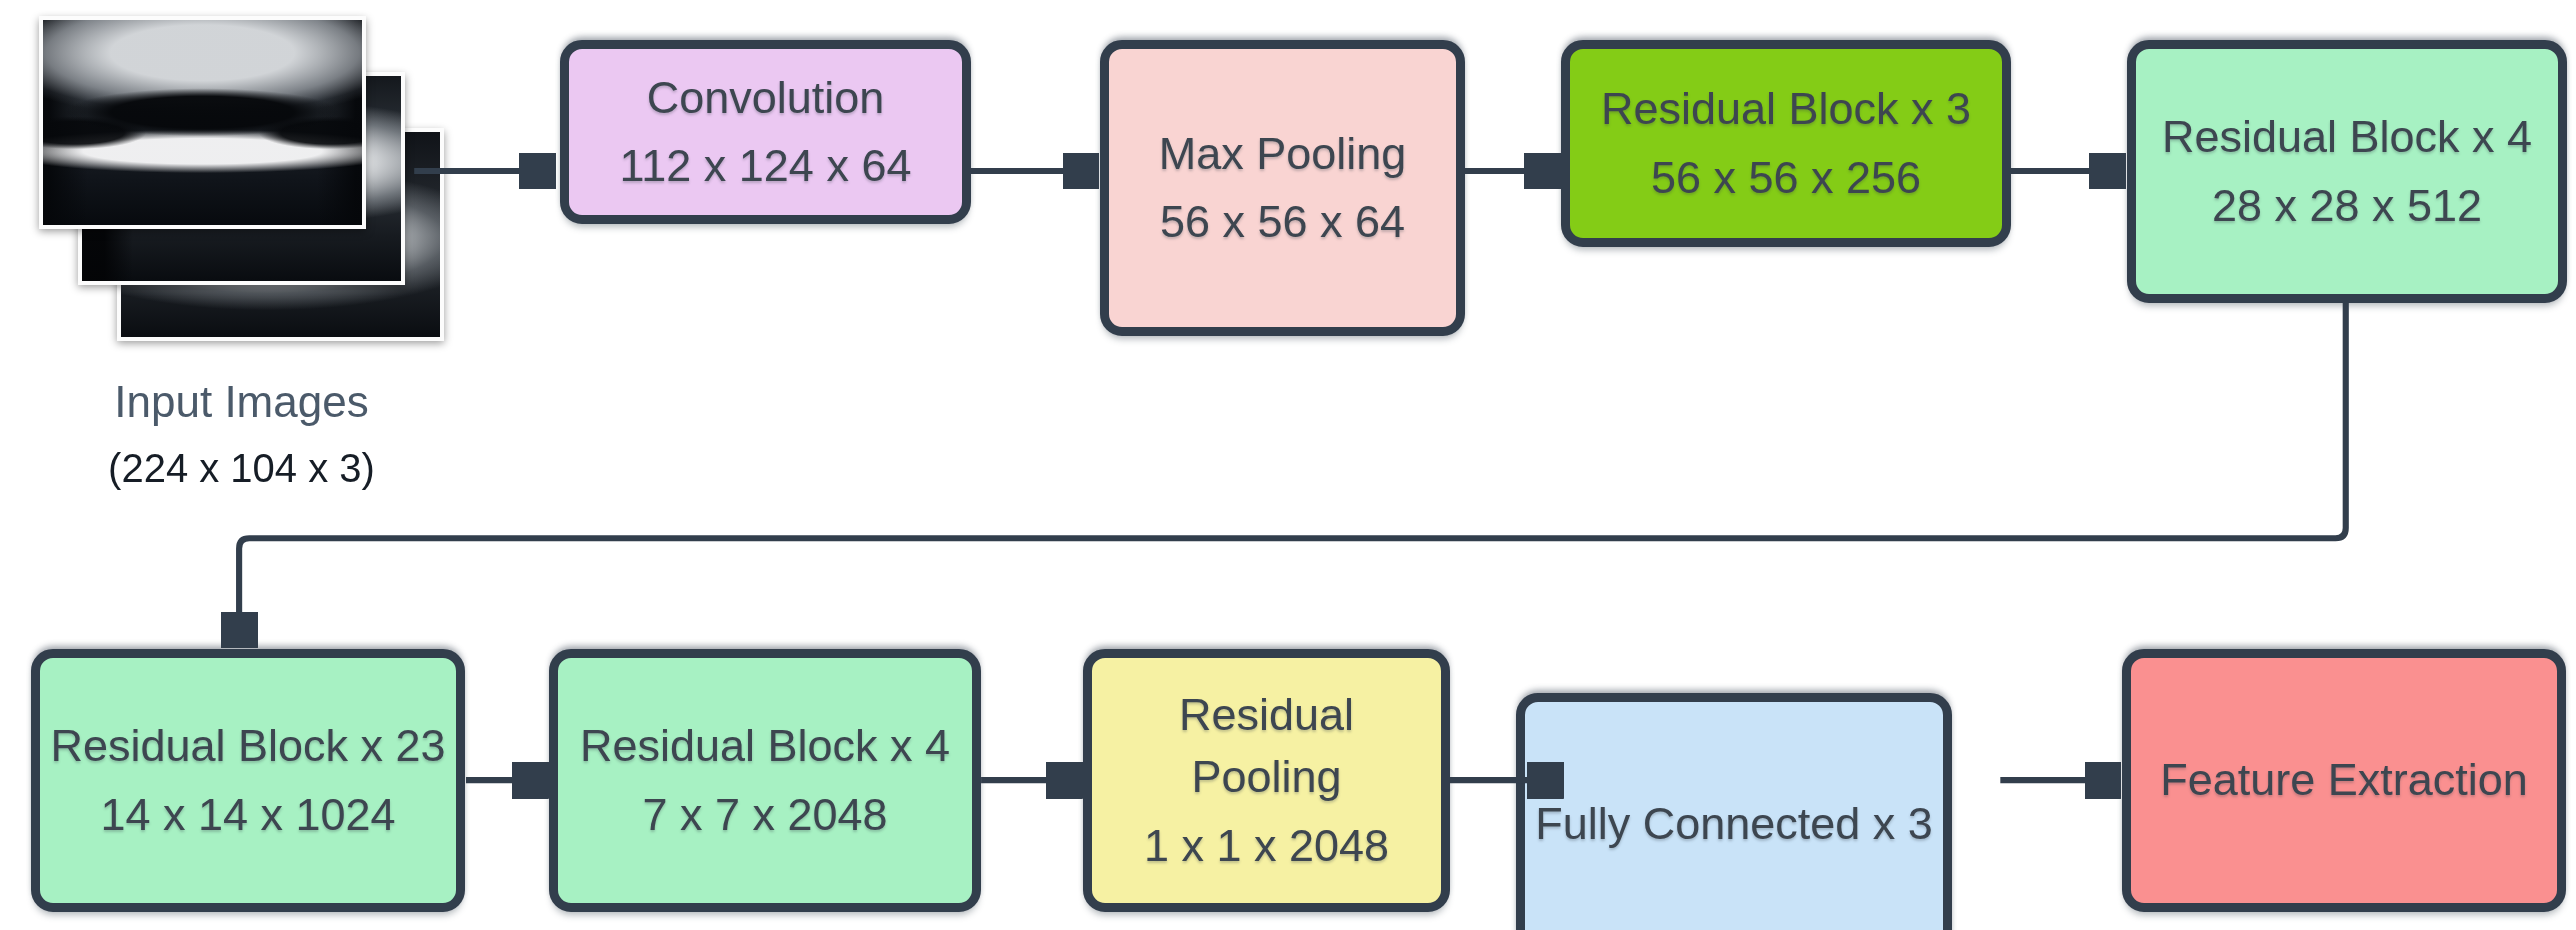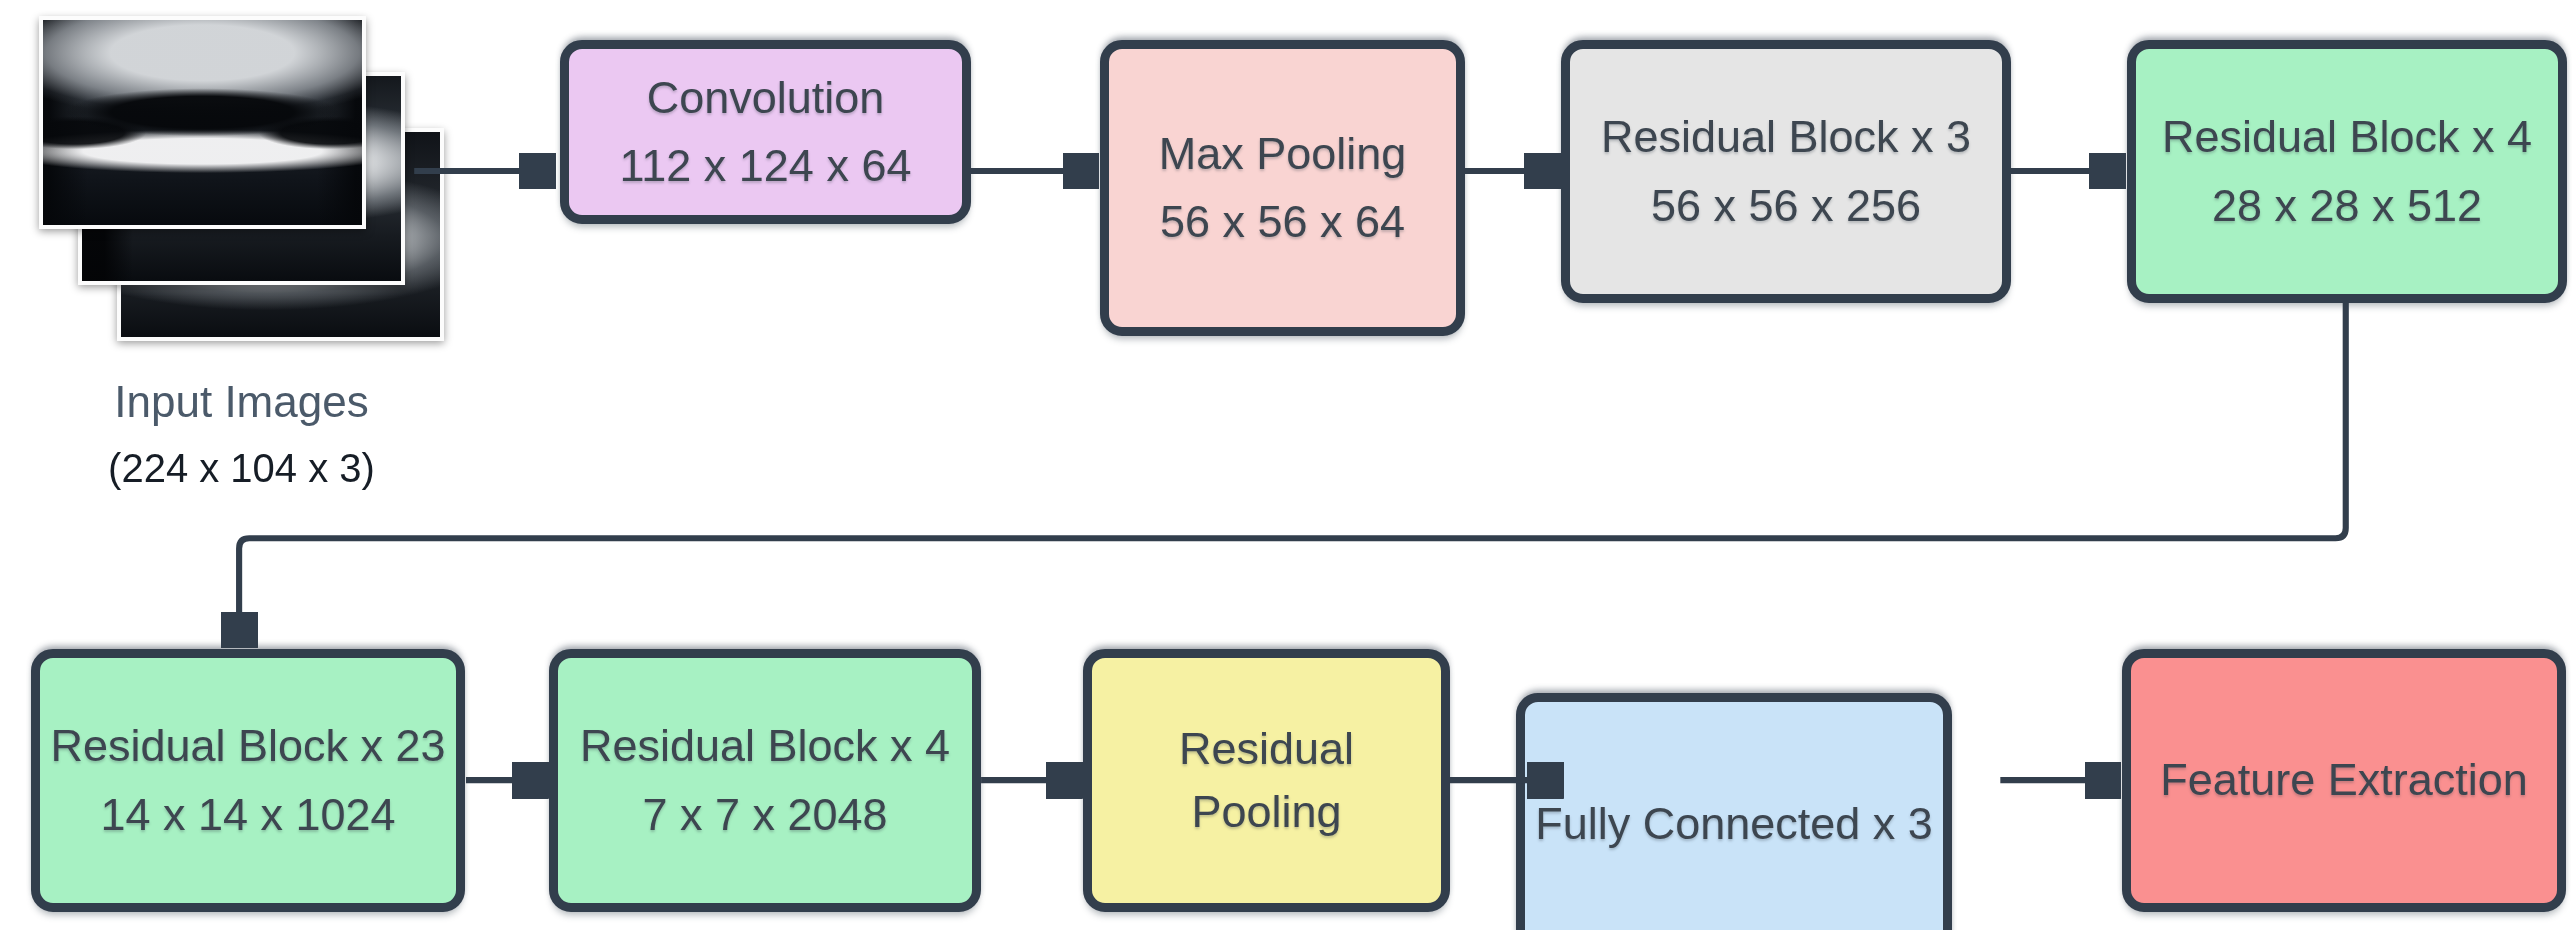--- a/index.html
+++ b/index.html
@@ -80,40 +80,41 @@
   </div>
 
   <div class="block" style="left: 560px; top: 40px; width: 411px; height: 184px; background-color: rgb(235, 200, 242);">
     <div class="title">Convolution</div>
     <div class="dims">112 x 124 x 64</div>
   </div>
   <div class="block" style="left: 1100px; top: 40px; width: 365px; height: 296px; background-color: rgb(249, 212, 210);">
     <div class="title">Max Pooling</div>
     <div class="dims">56 x 56 x 64</div>
   </div>
-  <div class="block" style="left: 1561px; top: 40px; width: 450px; height: 263px; background-color: #e5e5e5;">
+  <div class="block" style="left: 1561px; top: 40px; width: 450px; height: 207px; background-color: #84cc16;">
     <div class="title">Residual Block x 3</div>
     <div class="dims">56 x 56 x 256</div>
   </div>
   <div class="block" style="left: 2127px; top: 40px; width: 440px; height: 263px; background-color: rgb(167, 241, 195);">
     <div class="title">Residual Block x 4</div>
     <div class="dims">28 x 28 x 512</div>
   </div>
 
   <div class="block" style="left: 31px; top: 649px; width: 434px; height: 263px; background-color: rgb(167, 241, 195);">
     <div class="title">Residual Block x 23</div>
     <div class="dims">14 x 14 x 1024</div>
   </div>
   <div class="block" style="left: 549px; top: 649px; width: 432px; height: 263px; background-color: rgb(167, 241, 195);">
     <div class="title">Residual Block x 4</div>
     <div class="dims">7 x 7 x 2048</div>
   </div>
   <div class="block" style="left: 1083px; top: 649px; width: 367px; height: 263px; background-color: rgb(246, 241, 163);">
     <div class="title">Residual
 Pooling</div>
+    <div class="dims">1 x 1 x 2048</div>
   </div>
   <div class="block" style="left: 1516px; top: 649px; width: 436px; height: 263px; background-color: rgb(201, 227, 248); margin-top: 44px;">
     <div class="title">Fully Connected x 3</div>
 
   </div>
   <div class="block" style="left: 2122px; top: 649px; width: 444px; height: 263px; background-color: rgb(250, 144, 144);">
     <div class="title">Feature Extraction</div>
 
   </div>
 

